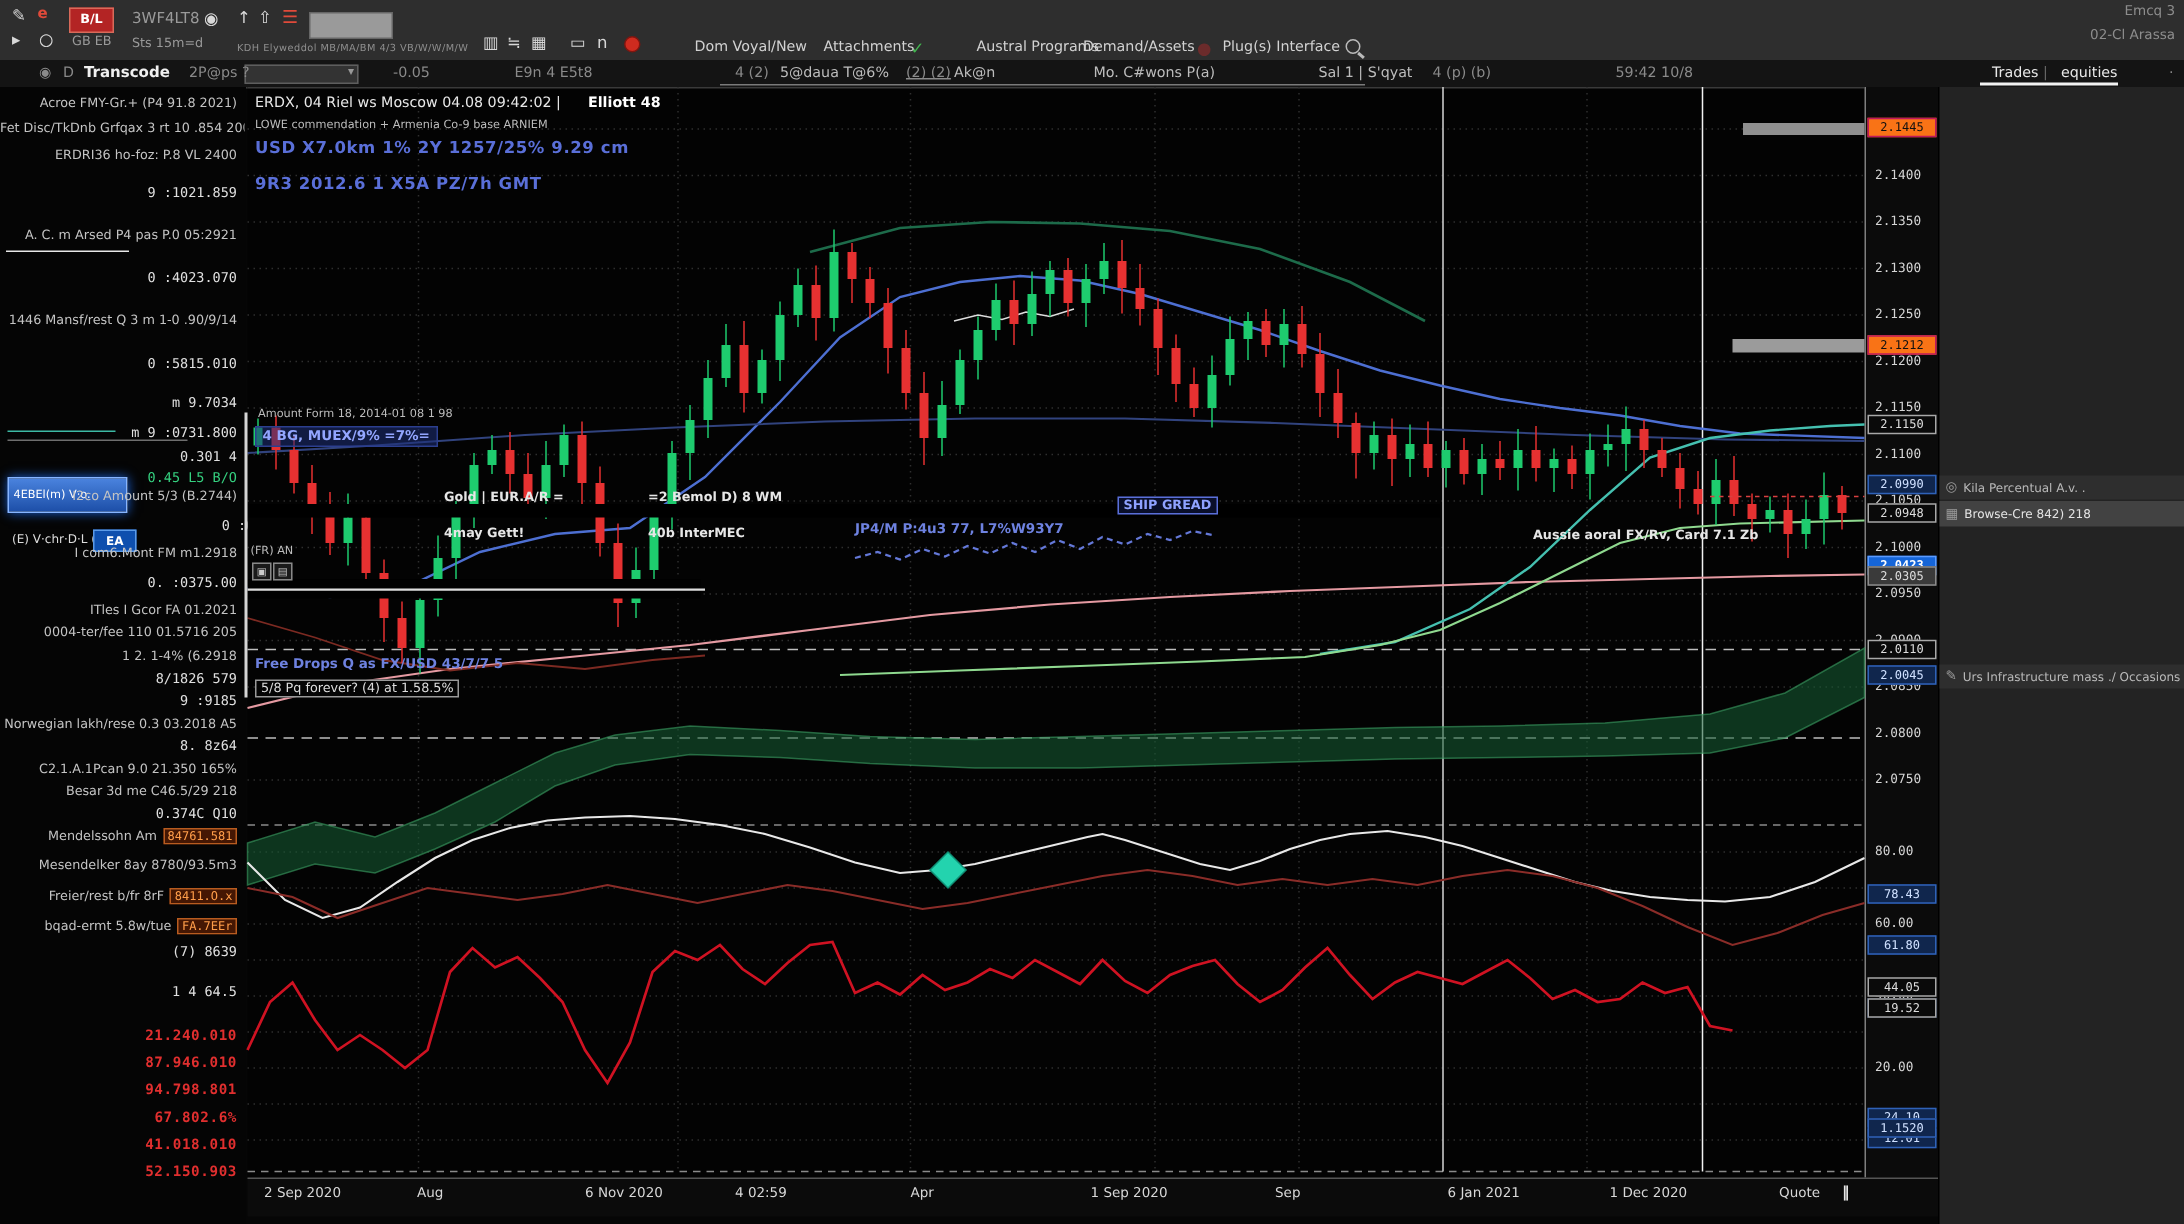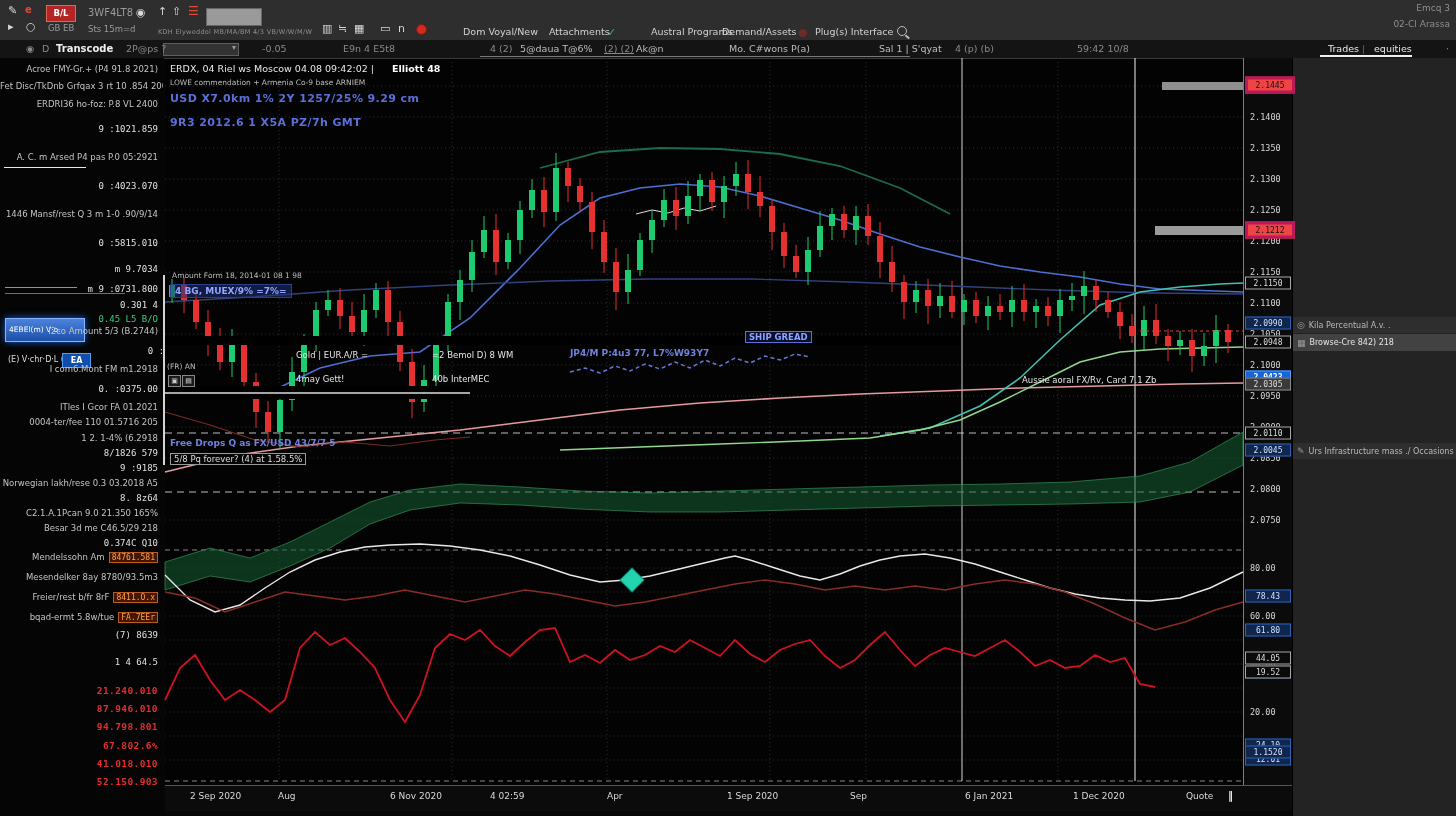--- a/index.html
+++ b/index.html
@@ -42,38 +42,38 @@
           border:1px solid #86b4ff;color:#fff;font-size:7.5px;line-height:22px;padding:0 3px;overflow:hidden;box-shadow:0 0 7px #1a5fd0;}
   #ealabel{position:absolute;left:8px;top:297px;font-size:8px;color:#ddd;}
   #eabadge{position:absolute;left:62px;top:295px;width:27px;height:13px;background:#0e4fae;border:1px solid #5a9ae8;
            color:#fff;font-size:8px;font-weight:bold;text-align:center;line-height:13px;}
   .sb-rule{position:absolute;height:1px;}
   
   #chart{position:absolute;left:165px;top:58px;width:1078px;height:727px;background:#030303;border-top:1px solid #3a3a3a;}
   #chart-svg{position:absolute;left:0;top:0;z-index:1;}
   .ann{position:absolute;z-index:3;font-size:9px;color:#dcdcdc;white-space:nowrap;}
   .ann.tiny{font-size:7.5px;color:#bdbdbd;}
-  .ann.white-sm{font-size:8.5px;color:#e6e6e6;font-weight:normal;margin-top:23px;}
+  .ann.white-sm{font-size:8.5px;color:#e6e6e6;font-weight:bold;}
   .ann.blue{color:#6e82e0;font-weight:bold;font-size:9px;}
   .ann.bigblue{color:#5a6fd8;font-weight:bold;font-size:11px;letter-spacing:.4px;}
   .ann.blue-hl{background:rgba(30,48,120,.55);border:1px solid #2c3f8f;color:#93a6ff;font-weight:bold;font-size:9px;padding:1px 4px;}
   .ann.blue-box{color:#8fa2ff;border:1px solid #5a6fd8;background:#0a0f2a;padding:0 3px;font-weight:bold;font-size:8.5px;}
   .ann.white-box{color:#ddd;border:1px solid #9a9a9a;background:#050505;padding:0 3px;font-size:8.5px;}
   .ann.hdr1{color:#e8e8e8;font-size:9.5px;}
   .ann.hdr1b{color:#fff;font-weight:bold;font-size:9.5px;}
   .mini-ic{position:absolute;z-index:3;width:11px;height:10px;border:1px solid #888;background:#1a1a1a;color:#ccc;
            font-size:7px;text-align:center;line-height:10px;}
   
   #yaxis{position:absolute;left:1243px;top:58px;width:49px;height:752px;background:#0b0b0b;border-left:1px solid #7e7e7e;}
   .ylab{position:absolute;left:6px;transform:translateY(-50%);font-family:"DejaVu Sans Mono",monospace;font-size:8.5px;color:#d6d6d6;}
   .badge{position:absolute;left:1px;transform:translateY(-50%);width:44px;text-align:center;
          font-family:"DejaVu Sans Mono",monospace;font-size:8px;padding:1px 0;z-index:2;}
   .badge.navy{background:#10264d;border:1px solid #2f62b8;color:#cfe0ff;}
   .badge.blue{background:#1565d8;border:1px solid #5b9bff;color:#fff;font-weight:bold;margin-top:16px;}
-  .badge.gray{background:#ef4444;border:3px solid #be185d;color:#111;}
+  .badge.gray{background:#f97316;border:1px solid #be185d;color:#111;}
   .badge.graybox{background:#3a3a3a;border:1px solid #8a8a8a;color:#ddd;}
   .badge.outline{background:#0a0a0a;border:1px solid #a8a8a8;color:#ddd;}
   
   #xaxis{position:absolute;left:165px;top:785px;width:1127px;height:25px;background:#0b0b0b;border-top:1px solid #555;}
   .xlab{position:absolute;top:5px;font-size:9px;color:#d8d8d8;white-space:nowrap;}
   #pause{position:absolute;left:1063px;top:4px;font-size:10px;color:#e8e8e8;font-weight:bold;}
   
   #rpanel{position:absolute;left:1292px;top:58px;width:164px;height:758px;background:#232323;border-left:1px solid #000;}
   .rp-row{position:absolute;left:0;width:164px;display:flex;align-items:center;gap:4px;padding-left:4px;
           font-size:8px;color:#b9b9b9;white-space:nowrap;overflow:hidden;}
@@ -487,21 +487,21 @@
       <div class="badge outline" style="top: 600px;">44.05</div>
       <div class="badge navy" style="top: 614px;">36.60</div>
       <div class="badge outline" style="top: 614px;">19.52</div>
       <div class="badge navy" style="top: 687px;">24.10</div>
       <div class="badge navy" style="top: 701px;">12.01</div>
       <div class="badge navy" style="top: 694px;">1.1520</div>
     </div>
 
   <div id="xaxis">
     <span id="pause">‖</span>
-  <div class="xlab" style="left: 25px;">2 Sep 2020</div>
+  <div class="xlab" style="left: 11px;">2 Sep 2020</div>
       <div class="xlab" style="left: 113px;">Aug</div>
       <div class="xlab" style="left: 225px;">6 Nov 2020</div>
       <div class="xlab" style="left: 325px;">4 02:59</div>
       <div class="xlab" style="left: 442px;">Apr</div>
       <div class="xlab" style="left: 562px;">1 Sep 2020</div>
       <div class="xlab" style="left: 685px;">Sep</div>
       <div class="xlab" style="left: 800px;">6 Jan 2021</div>
       <div class="xlab" style="left: 908px;">1 Dec 2020</div>
       <div class="xlab" style="left: 1021px;">Quote</div>
     </div>

